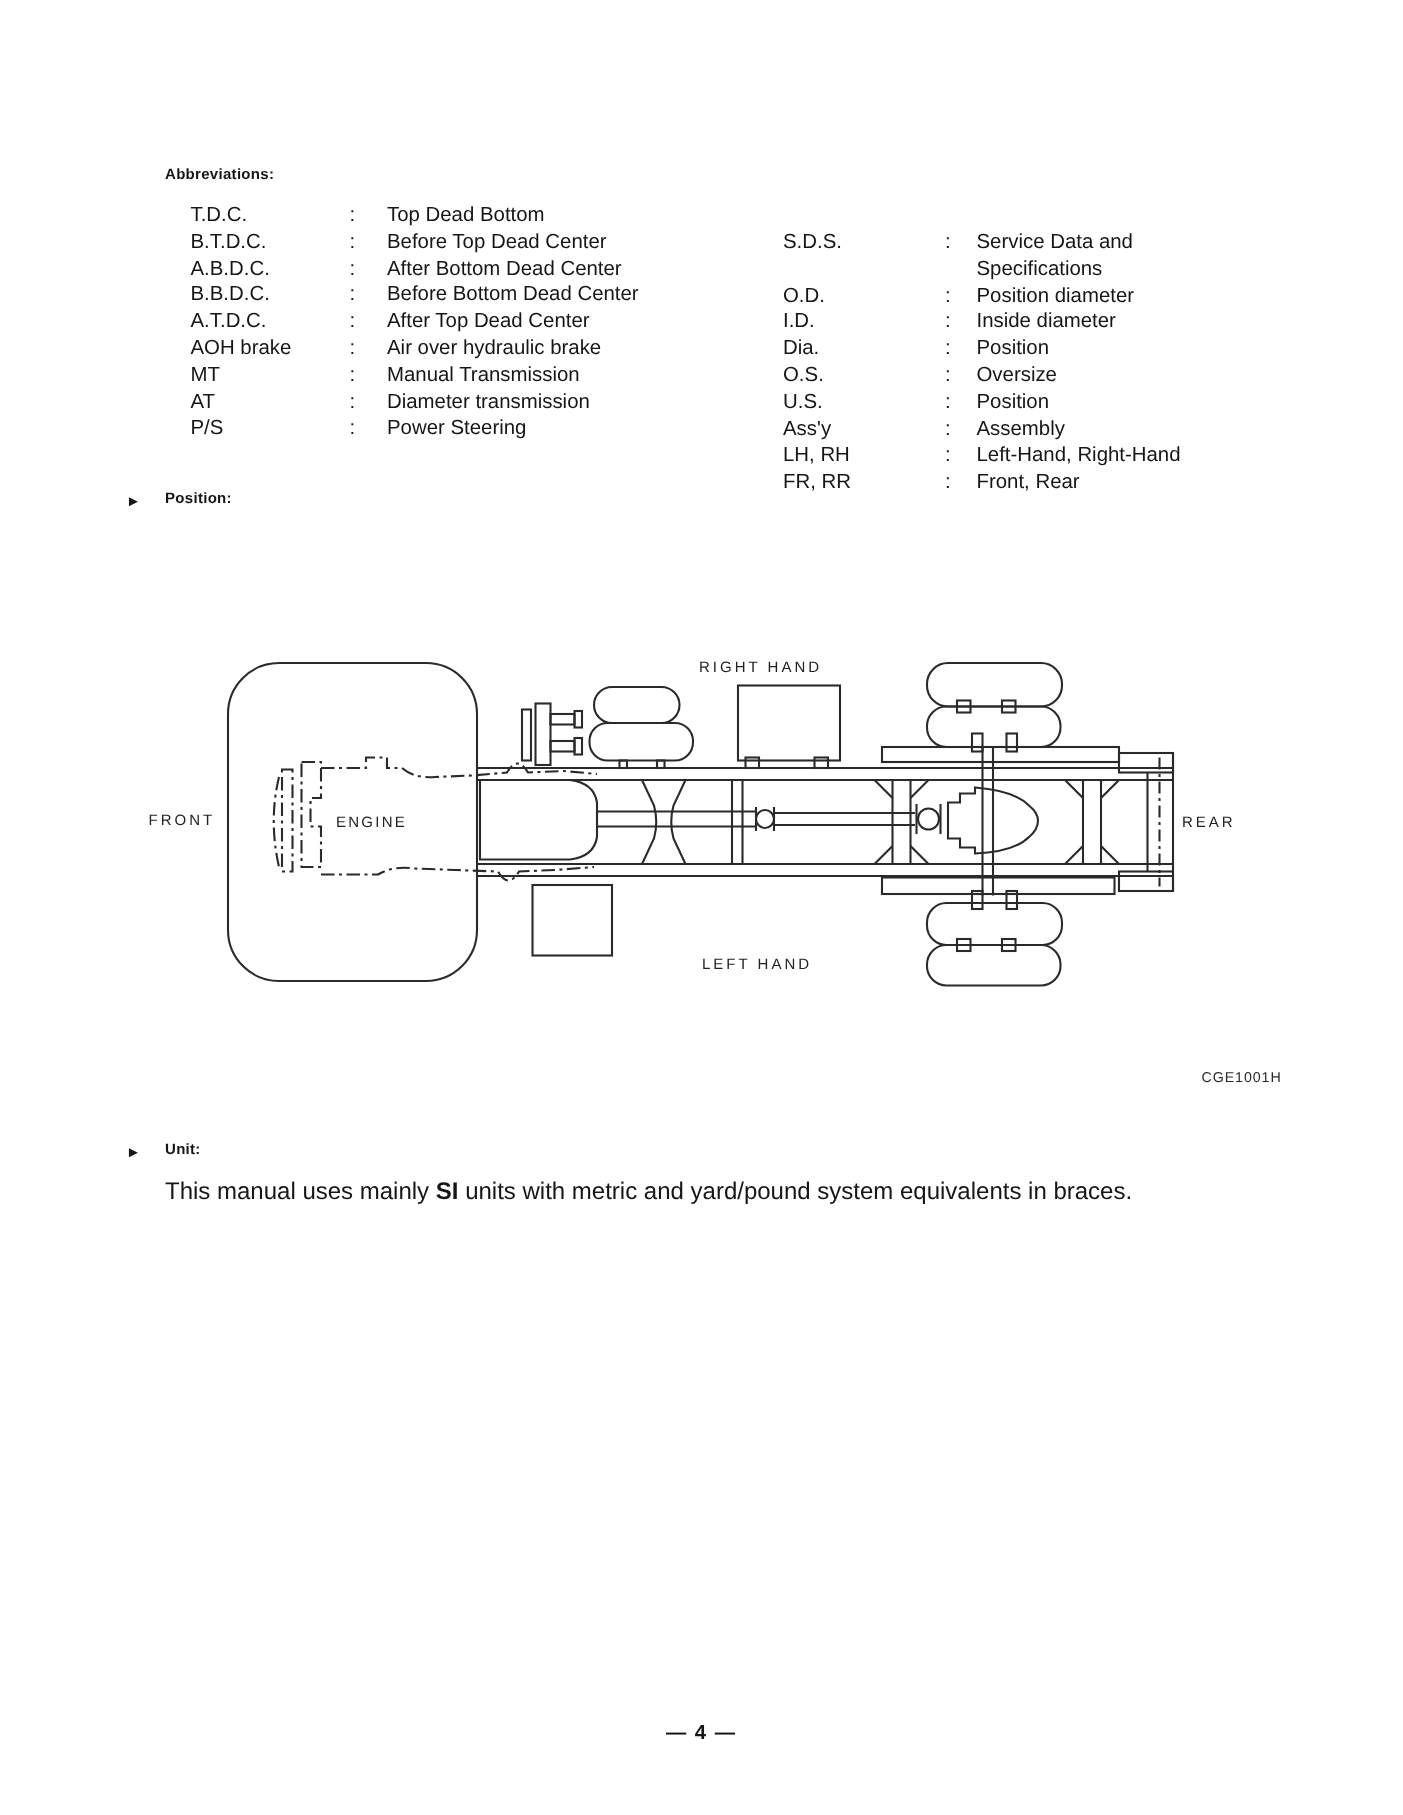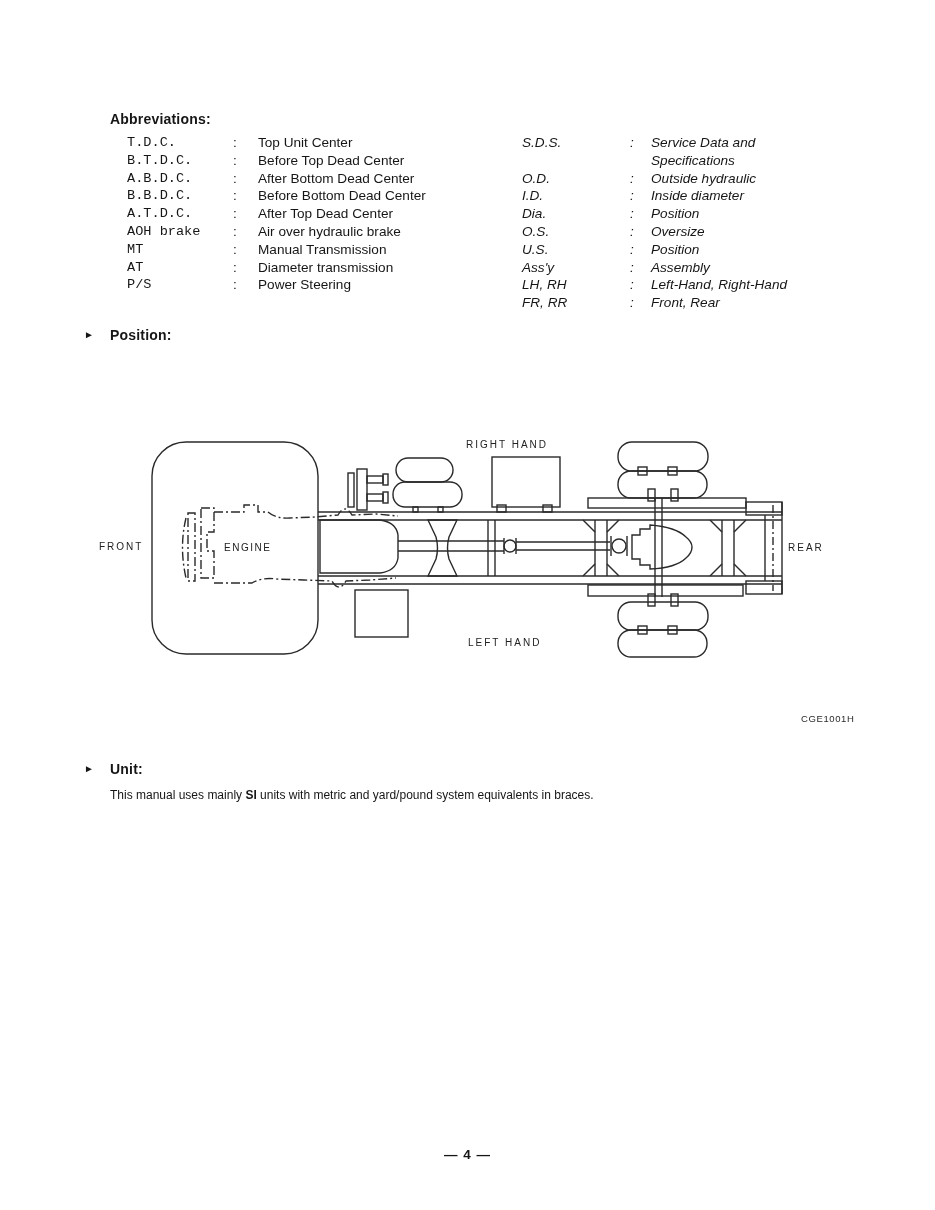--- a/index.html
+++ b/index.html
@@ -8,26 +8,26 @@
     position:relative;
     background:#ffffff;
     color:#161616;
     font-family:"Liberation Sans", sans-serif;
     overflow:hidden;
   }
   .abs { position:absolute; }
 
   
   .section-heading {
-    font-size:14px; font-weight:700; letter-spacing:.2px;text-align:right;
+    font-size:10px; font-weight:700; letter-spacing:.2px;text-align:right;
   }
   .abbr-table { font-size:13.6px; line-height:17.8px; }
   .abbr-row { display:flex; align-items:flex-start; }
   .abbr-key { flex:0 0 auto; }
-  .left-col  .abbr-key { width:106px;font-family:Liberation Mono, monospace; }
+  .left-col  .abbr-key { width:106px; }
   .right-col .abbr-key { width:108px; }
   .abbr-sep { flex:0 0 auto; }
   .left-col  .abbr-sep { width:25px; }
   .right-col .abbr-sep { width:21px; }
   .abbr-def { white-space:pre-line; }
 
   
   .bullet {
     position:absolute; left:84px; top:2px;
     font-size:10px; line-height:12px; color:#161616;
@@ -37,40 +37,40 @@
   
   svg text {
     font-family:"Liberation Sans", sans-serif;
     font-size:10px; letter-spacing:2px; fill:#222;
   }
   .figure-code {
     font-size:9.5px; letter-spacing:.6px; color:#2a2a2a;
   }
 
   
-  .paragraph { font-size:12px; line-height:18px; }
+  .paragraph { font-size:16px; line-height:18px; }
   .paragraph b { font-weight:700; }
 
   
   .footer {
     position:absolute; left:0; top:1147px; width:935px;
     text-align:center; font-size:13.5px; font-weight:700;
     letter-spacing:1px;
   }
 </style>
 </head>
 <body>
 
 <div class="abs section-heading" style="left:110px; top:111px;">Abbreviations:</div>
 
 <div class="abs abbr-table left-col" style="left:127px; top:134px;">
     <div class="abbr-row">
     <span class="abbr-key">T.D.C.</span>
     <span class="abbr-sep">:</span>
-    <span class="abbr-def">Top Unit Center</span>
+    <span class="abbr-def">Top Dead Bottom</span>
   </div>
     <div class="abbr-row">
     <span class="abbr-key">B.T.D.C.</span>
     <span class="abbr-sep">:</span>
     <span class="abbr-def">Before Top Dead Center</span>
   </div>
     <div class="abbr-row">
     <span class="abbr-key">A.B.D.C.</span>
     <span class="abbr-sep">:</span>
     <span class="abbr-def">After Bottom Dead Center</span>
@@ -100,31 +100,31 @@
     <span class="abbr-sep">:</span>
     <span class="abbr-def">Diameter transmission</span>
   </div>
     <div class="abbr-row">
     <span class="abbr-key">P/S</span>
     <span class="abbr-sep">:</span>
     <span class="abbr-def">Power Steering</span>
   </div>
   </div>
 
-<div class="abs abbr-table right-col" style="left:522px; top:134px;font-style:italic;">
+<div class="abs abbr-table right-col" style="left:522px; top:152px;">
     <div class="abbr-row">
     <span class="abbr-key">S.D.S.</span>
     <span class="abbr-sep">:</span>
     <span class="abbr-def">Service Data and
 Specifications</span>
   </div>
     <div class="abbr-row">
     <span class="abbr-key">O.D.</span>
     <span class="abbr-sep">:</span>
-    <span class="abbr-def">Outside hydraulic</span>
+    <span class="abbr-def">Position diameter</span>
   </div>
     <div class="abbr-row">
     <span class="abbr-key">I.D.</span>
     <span class="abbr-sep">:</span>
     <span class="abbr-def">Inside diameter</span>
   </div>
     <div class="abbr-row">
     <span class="abbr-key">Dia.</span>
     <span class="abbr-sep">:</span>
     <span class="abbr-def">Position</span>

